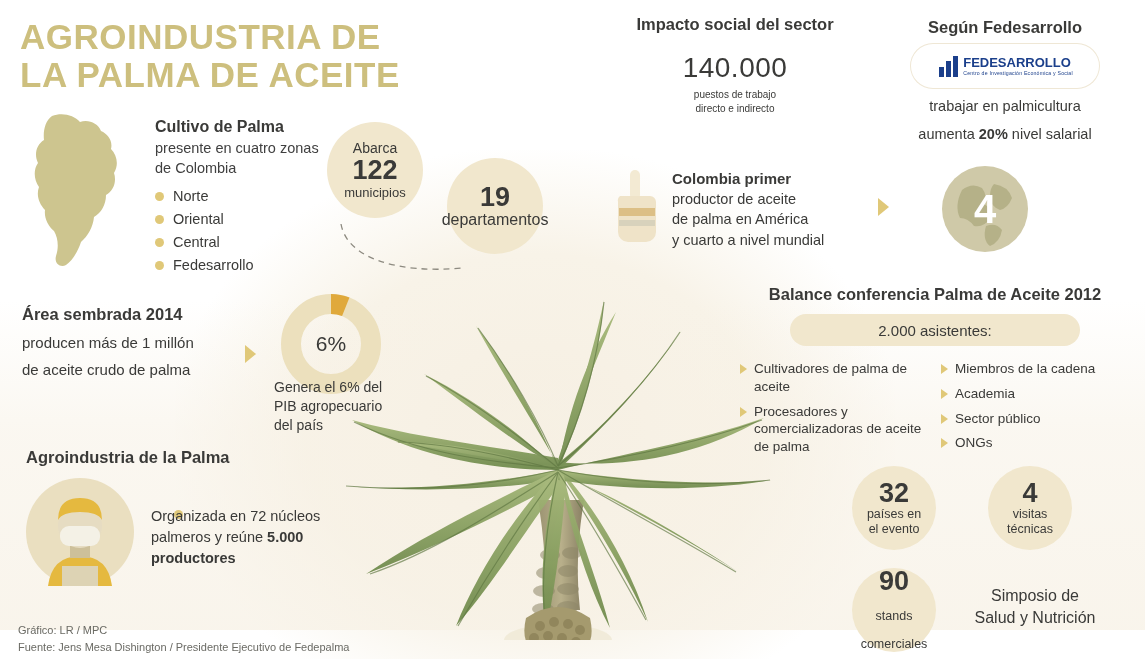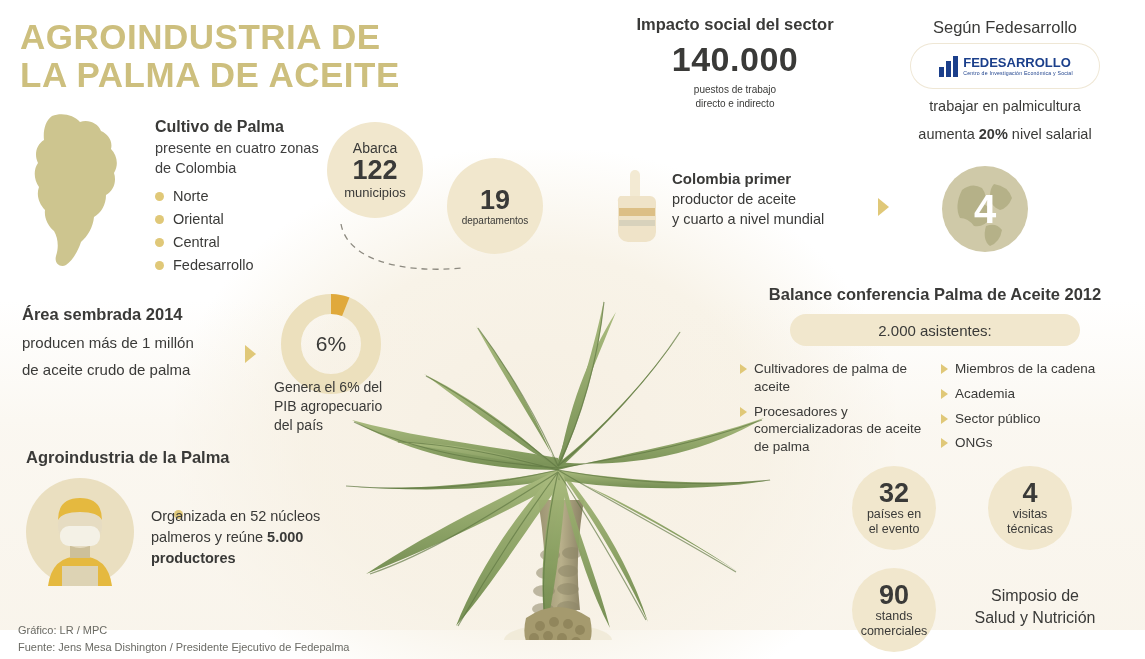--- a/index.html
+++ b/index.html
@@ -54,33 +54,33 @@
   }
   .circle .big { font-weight: bold; }
 
   #c-abarca { left: 327px; top: 122px; width: 96px; height: 96px; }
   #c-abarca .t1 { font-size: 14px; }
   #c-abarca .big { font-size: 27px; line-height: 1.05; }
   #c-abarca .t2 { font-size: 13px; }
 
   #c-depto { left: 447px; top: 158px; width: 96px; height: 96px; }
   #c-depto .big { font-size: 27px; line-height: 1.05; }
-  #c-depto .t2 { font-size: 10px; }
+  #c-depto .t2 { font-size: 16px; }
 
   .dashed-link { left: 337px; top: 218px; width: 130px; height: 60px; z-index: 2; }
 
   
   #impacto { left: 600px; top: 15px; width: 270px; text-align: center; }
   #impacto .head { font-size: 16.5px; font-weight: bold; }
-  #impacto .num { font-size: 34px; font-weight: bold; margin: 6px 0 4px; letter-spacing: 0.5px; }
+  #impacto .num { font-size: 28px; font-weight: normal; margin: 18px 0 4px; letter-spacing: 0.5px; }
   #impacto .sub { font-size: 10px; line-height: 1.35; }
 
   
   #fede { left: 880px; top: 18px; width: 250px; text-align: center; }
-  #fede .head { font-size: 16.5px; font-weight: normal; margin-bottom: 6px; }
+  #fede .head { font-size: 16.5px; font-weight: bold; margin-bottom: 6px; }
   .fede-card {
     width: 190px; height: 46px; margin: 0 auto; border-radius: 23px; background: #ffffff;
     display: flex; align-items: center; justify-content: center; 
     box-shadow: 0 0 0 1px #efe7d5 inset;
   }
   .fede-logo-txt { font-size: 13px; font-weight: bold; color: #1b3f8b; line-height: 1.05; text-align: left; }
   .fede-logo-sub { font-size: 5.2px; color: #1b3f8b; letter-spacing: 0.2px; }
   #fede .sub { font-size: 14.5px; line-height: 1.35; margin-top: 8px; }
 
   
@@ -138,21 +138,21 @@
     border-top: 5px solid transparent; border-bottom: 5px solid transparent; border-left: 7px solid #e0c878;
   }
 
   
   #c-32 { left: 852px; top: 466px; width: 84px; height: 84px; }
   #c-32 .big { font-size: 27px; line-height: 1.0; }
   #c-32 .t2 { font-size: 12.5px; line-height: 1.2; }
   #c-4 { left: 988px; top: 466px; width: 84px; height: 84px; }
   #c-4 .big { font-size: 27px; line-height: 1.0; }
   #c-4 .t2 { font-size: 12.5px; line-height: 1.2; }
-  #c-90 { left: 852px; top: 568px; width: 84px; height: 84px; }
+  #c-90 { left: 852px; top: 568px; width: 84px; height: 84px; justify-content: space-between; }
   #c-90 .big { font-size: 27px; line-height: 1.0; }
   #c-90 .t2 { font-size: 12.5px; line-height: 1.2; }
   #simposio { left: 950px; top: 585px; width: 170px; text-align: center; font-size: 16px; line-height: 1.35; }
 
   
   #palm { left: 300px; top: 170px; width: 520px; height: 470px; z-index: 1; }
 
   
   #credits { left: 18px; top: 622px; width: 500px; font-size: 11px; color: #6a6a64; line-height: 1.5; }
 </style>
@@ -243,20 +243,21 @@
   <svg id="hand" class="layer" viewBox="0 0 48 78">
     <rect x="16" y="2" width="10" height="30" rx="5" fill="#f3ead3"></rect>
     <path d="M6 28 h30 a6 6 0 0 1 6 6 v30 a10 10 0 0 1 -10 10 h-18 a10 10 0 0 1 -10 -10 v-30 a6 6 0 0 1 2 -6 z" fill="#efe3c8"></path>
     <rect x="5" y="40" width="36" height="8" fill="#dcbf86"></rect>
     <rect x="5" y="52" width="36" height="6" fill="#d8d2bc"></rect>
   </svg>
 
   <div id="primer" class="layer">
     <div class="head">Colombia primer</div>
     <div>productor de aceite</div>
+    <div>de palma en América</div>
     <div>y cuarto a nivel mundial</div>
   </div>
 
   <div id="arrow-globe" class="arrow-r layer"></div>
 
   <div id="globe" class="layer">
     <svg width="86" height="86" viewBox="0 0 86 86">
       <circle cx="43" cy="43" r="43" fill="#cfc9a8"></circle>
       <path fill="#b5b188" d="M20 24 q10 -8 20 -2 q6 8 2 16 q8 4 6 14 q-6 10 -16 8 q-6 -8 -14 -8 q-6 -12 2 -28z"></path>
       <path fill="#b5b188" d="M52 18 q14 2 18 14 q-4 10 -12 12 q-10 -4 -10 -14 q0 -8 4 -12z"></path>
@@ -290,21 +291,21 @@
     <svg id="worker" viewBox="0 0 108 108">
       <circle cx="54" cy="54" r="54" fill="#eadfc0"></circle>
       <path d="M22 108 q4 -30 32 -30 q28 0 32 30 z" fill="#e5b93f"></path>
       <rect x="44" y="62" width="20" height="18" fill="#cdc09a"></rect>
       <circle cx="54" cy="48" r="22" fill="#e6dcc2"></circle>
       <path d="M32 42 q0 -22 22 -22 q22 0 22 22 q-4 -8 -22 -8 q-18 0 -22 8z" fill="#e5b93f"></path>
       <rect x="34" y="48" width="40" height="20" rx="9" fill="#f4f1e6"></rect>
       <rect x="36" y="88" width="36" height="20" fill="#ddd3b4"></rect>
     </svg>
     <span id="agro-dot" class="dot"></span>
-    <div id="agro-txt"><span>Organizada en 52 núcleos palmeros y reúne </span><b>5.000 productores</b></div>
+    <div id="agro-txt"><span>Organizada en 72 núcleos palmeros y reúne </span><b>5.000 productores</b></div>
   </div>
 
   <div id="balance" class="layer">
     <div class="head">Balance conferencia Palma de Aceite 2012</div>
     <div class="pill">
       <span>2.000 asistentes:</span>
     </div>
     <div class="bullets">
       <div class="col">
         <div class="bitem">

